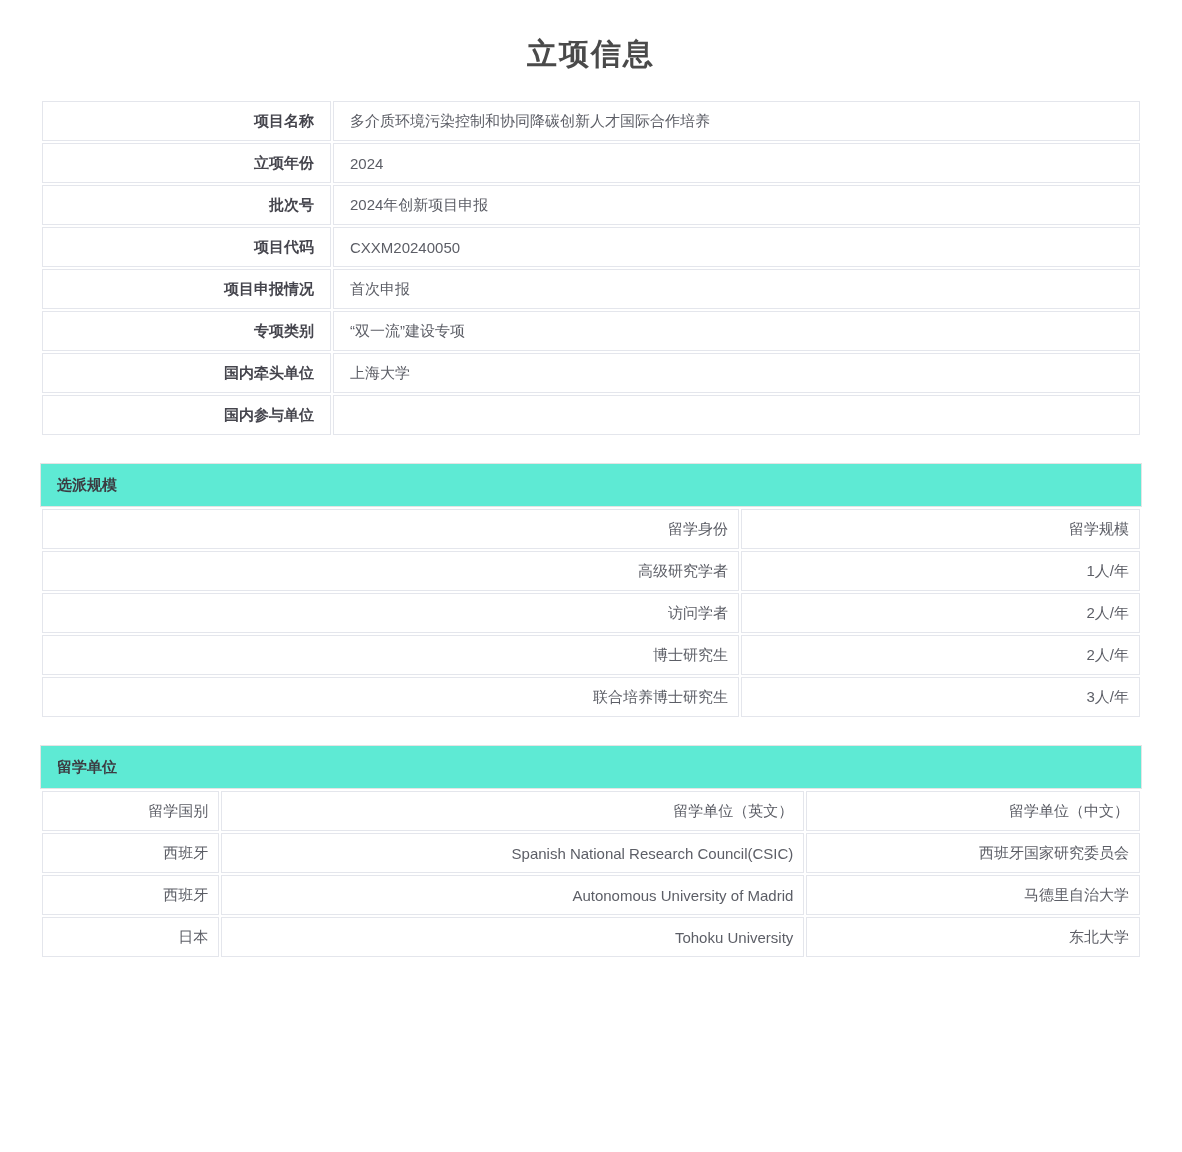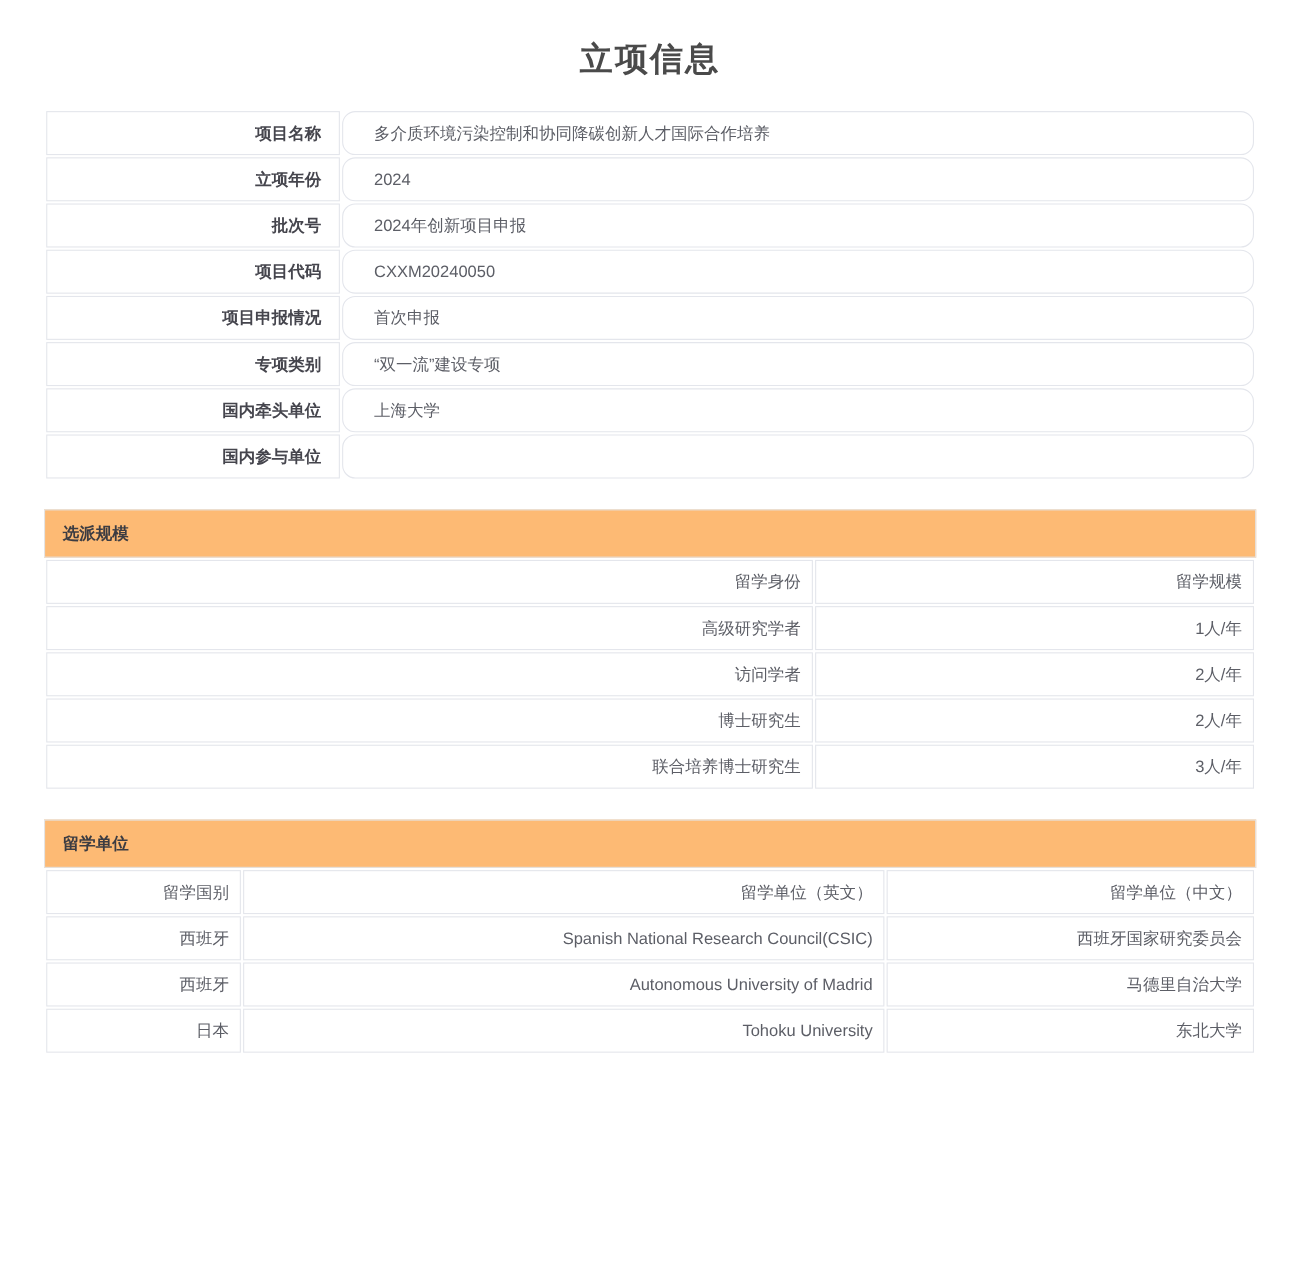--- a/index.html
+++ b/index.html
@@ -36,36 +36,35 @@
     height: 40px;
     font-size: 15px;
     color: #5c5e66;
     font-weight: 400;
     padding: 2px 10px;
     overflow: hidden;
     white-space: nowrap;
   }
   
   .info-table td.label-cell {
-    width: 267px;
+    width: 289px;
     text-align: right;
     padding-right: 16px;
     font-weight: 700;
     color: #45454d;
   }
   .info-table td.value-cell {
     text-align: left;
-    padding-left: 28px;
-    border-radius: 12px;
+    padding-left: 16px;
   }
   
   .section { margin-top: 26px; }
   .section-header {
     height: 44px;
-    background: #fdba74;
+    background: #5eead4;
     border: 1px solid #e4e4e4;
     display: flex;
     align-items: center;
     padding-left: 16px;
     font-size: 15px;
     font-weight: 700;
     color: #3c3c42;
   }
   .center-table td, .center-table th { text-align: right; }
   .scale-table col.c1 { width: 63.6%; }

